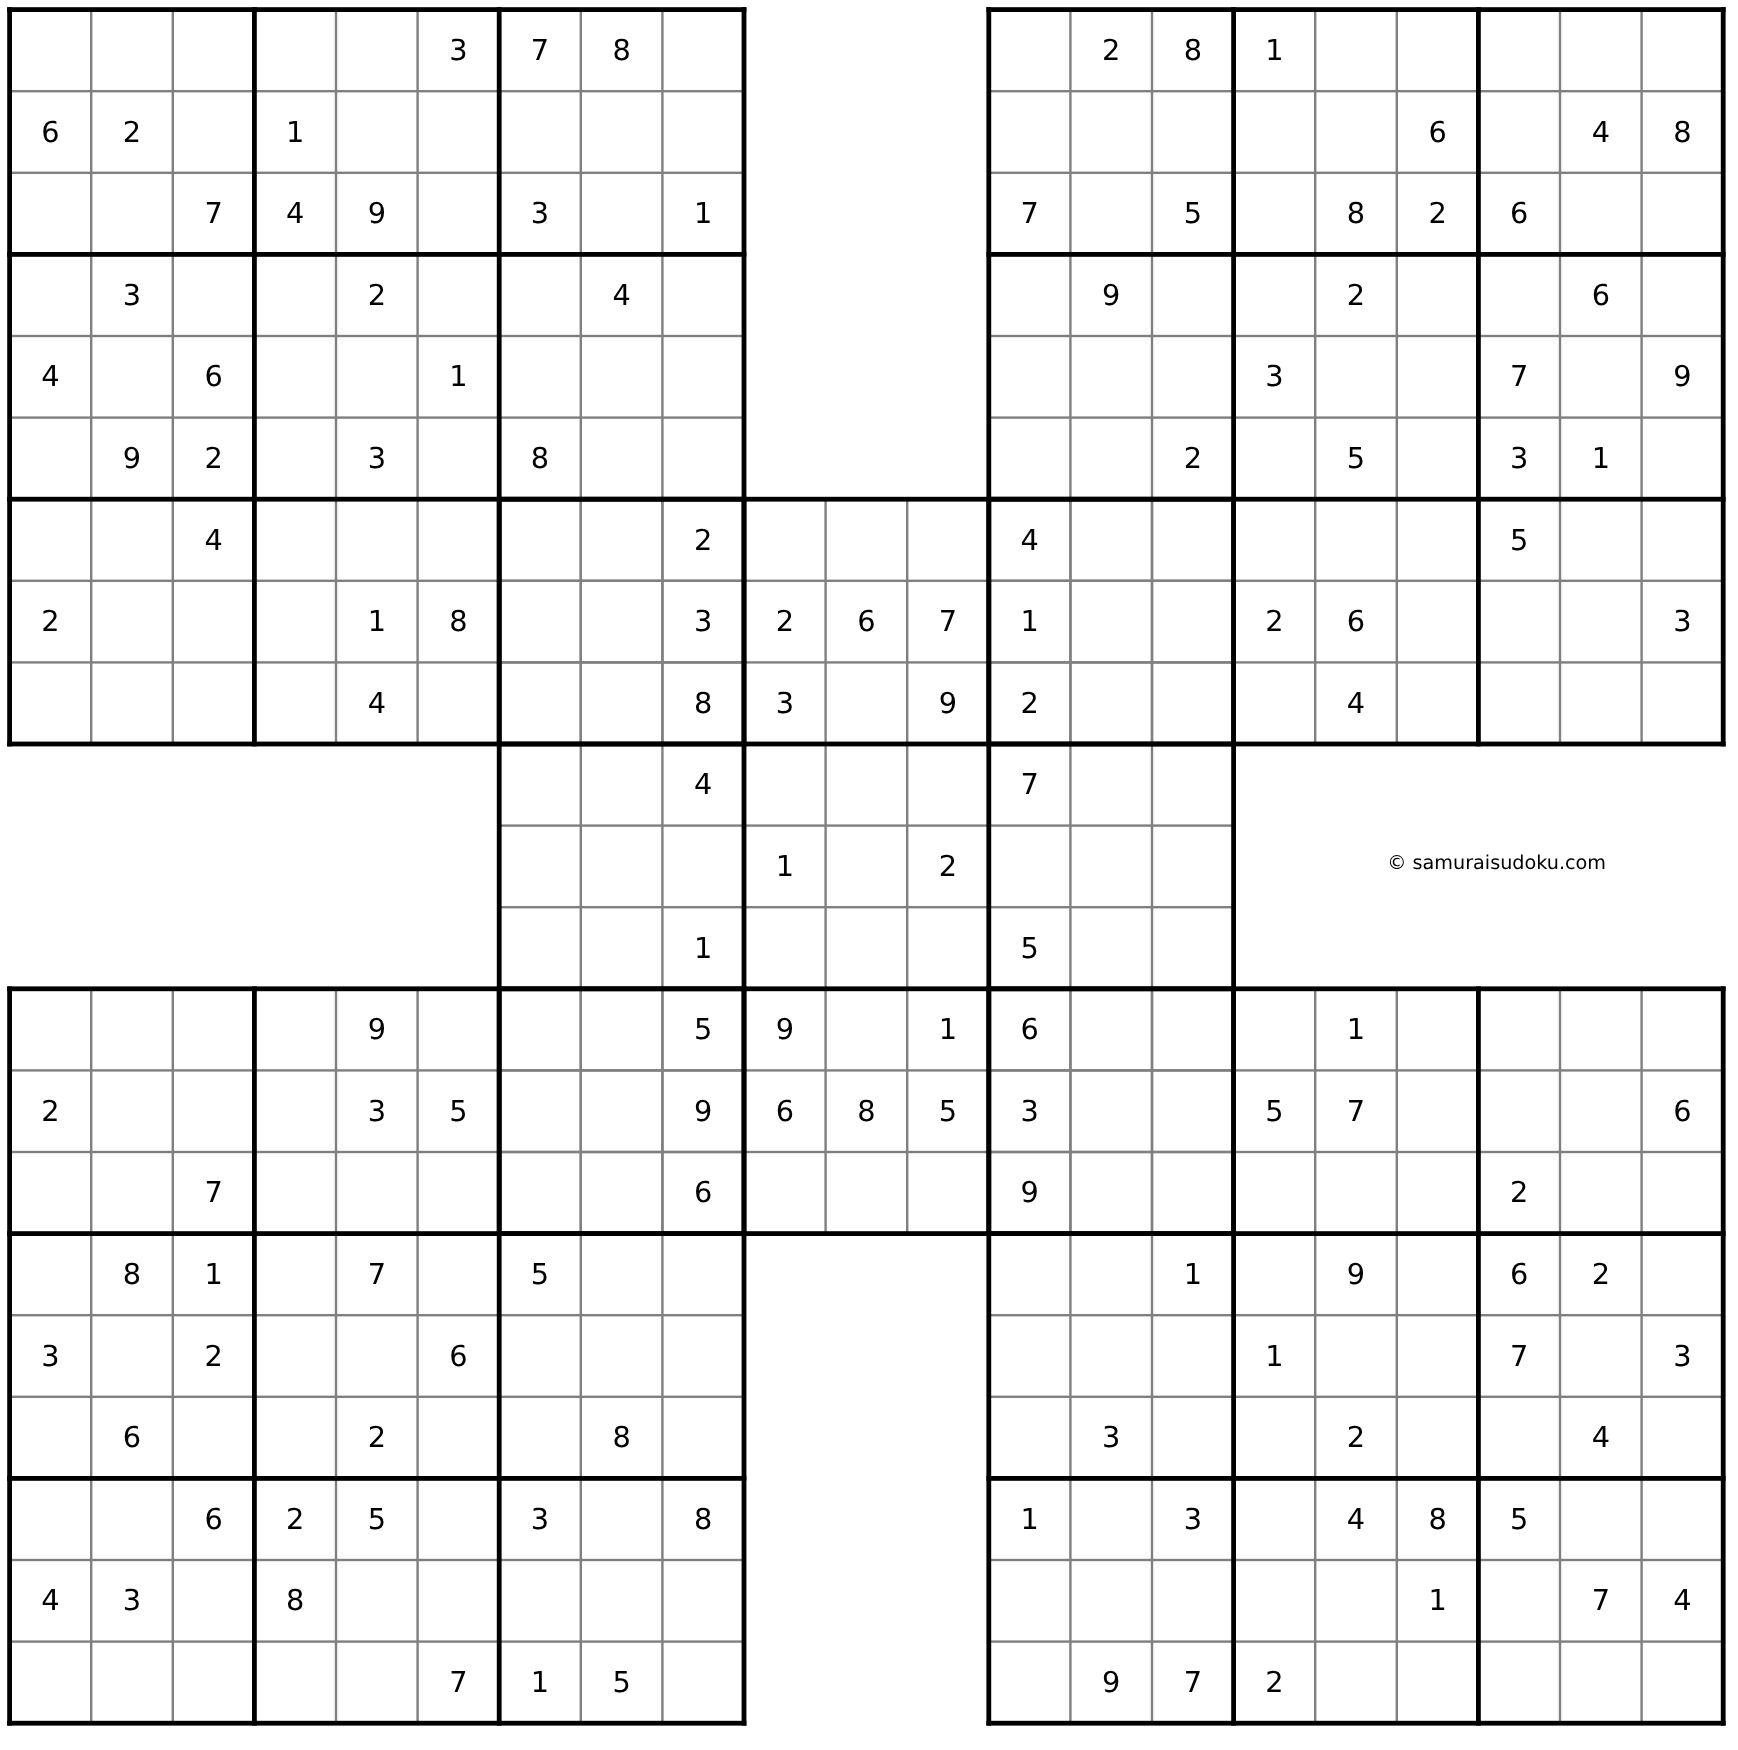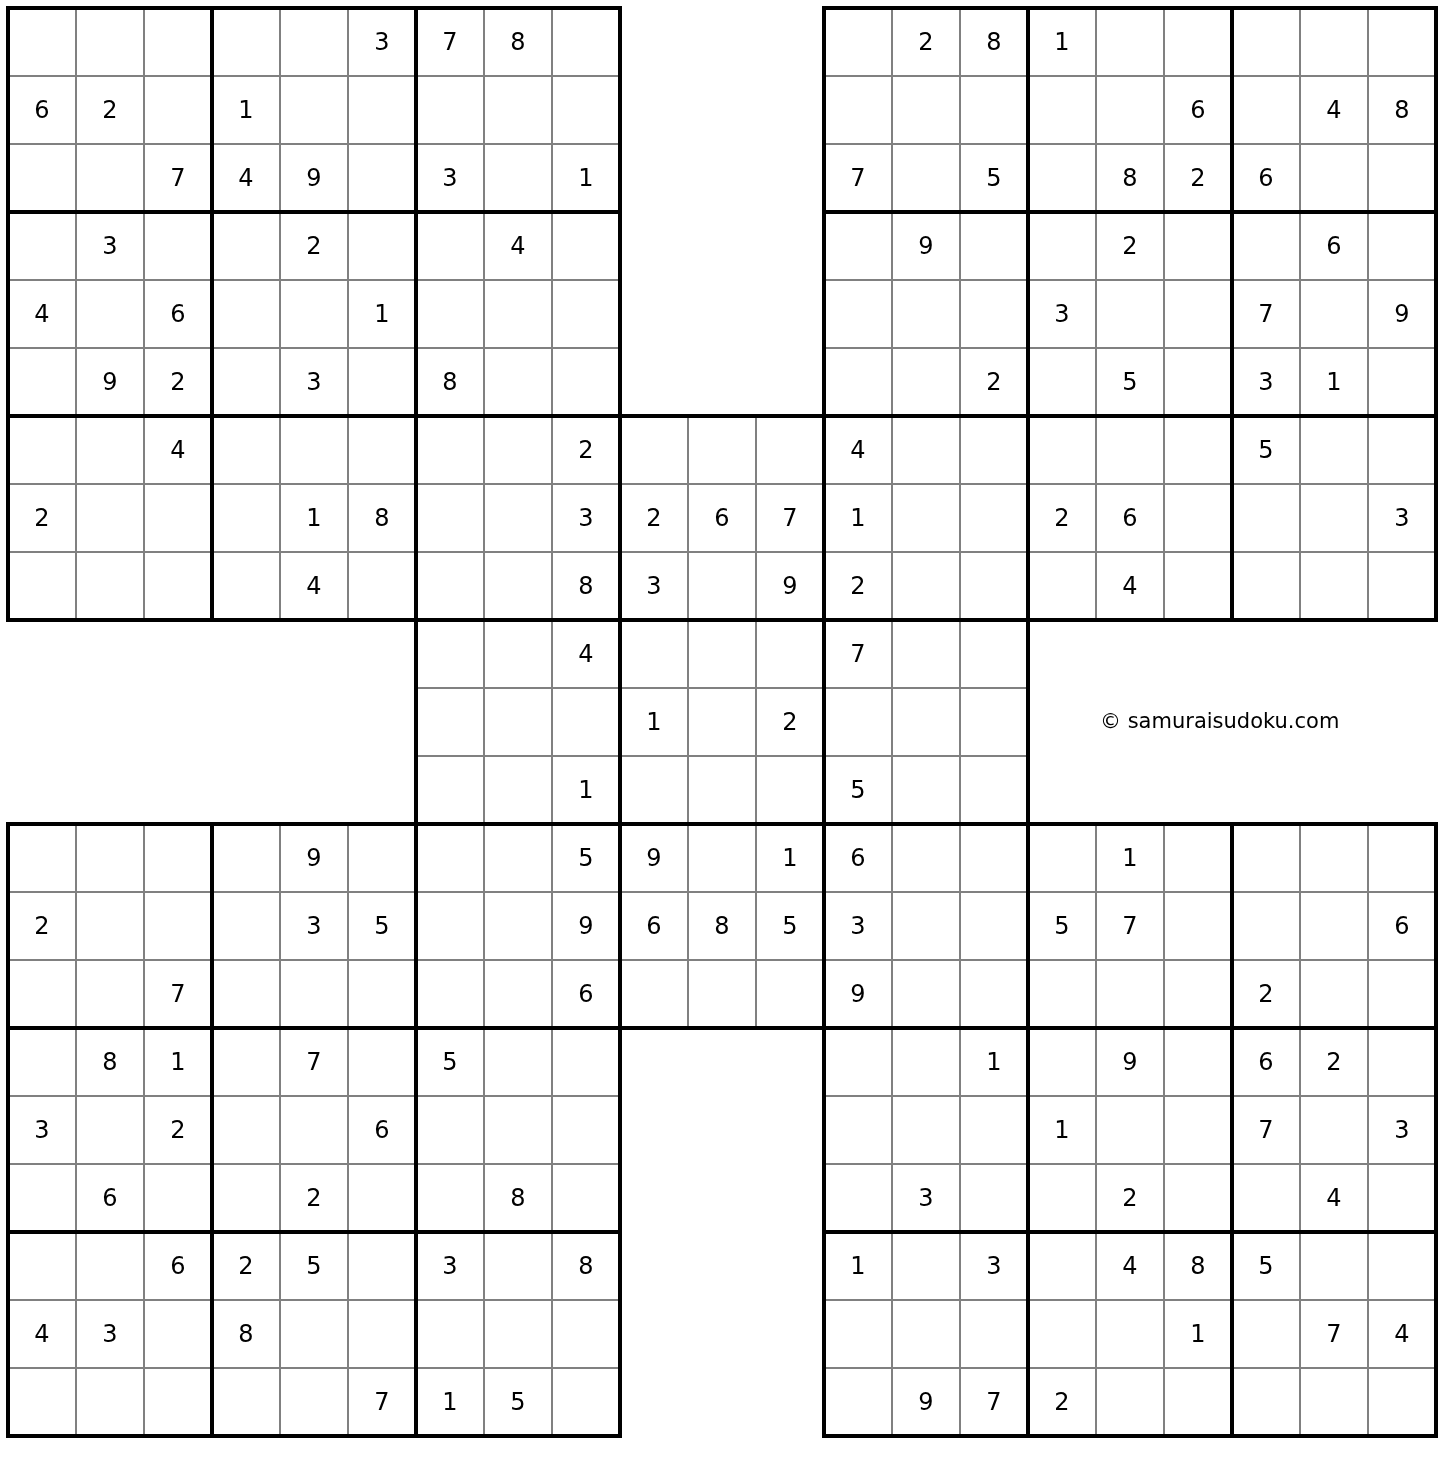--- a/index.html
+++ b/index.html
@@ -4,21 +4,21 @@
 <style>
   html, body { margin: 0; padding: 0; background: #ffffff; }
   body { width: 1448px; height: 1458px; position: relative; overflow: hidden;
          font-family: "DejaVu Sans", sans-serif; }
   #board { position: absolute; left: 0; top: 0; width: 1448px; height: 1458px; }
   .cell { position: absolute; width: 68px; height: 68px; box-sizing: border-box;
           display: flex; align-items: center; justify-content: center;
           font-size: 24px; color: #000; background: #fff; }
   .vline, .hline { position: absolute; background: #808080; }
   .tvline, .thline { position: absolute; background: #000; }
-  .copyright { position: absolute; left: 1100px; top: 709px; font-size: 21px;
+  .copyright { position: absolute; left: 1156px; top: 709px; font-size: 16px;
                color: #000; white-space: nowrap; }
 </style>
 </head>
 <body>
 
 <div id="board">
     <div class="cell" style="left: 8px; top: 8px;"></div>
     <div class="cell" style="left: 76px; top: 8px;"></div>
     <div class="cell" style="left: 144px; top: 8px;"></div>
     <div class="cell" style="left: 212px; top: 8px;"></div>

